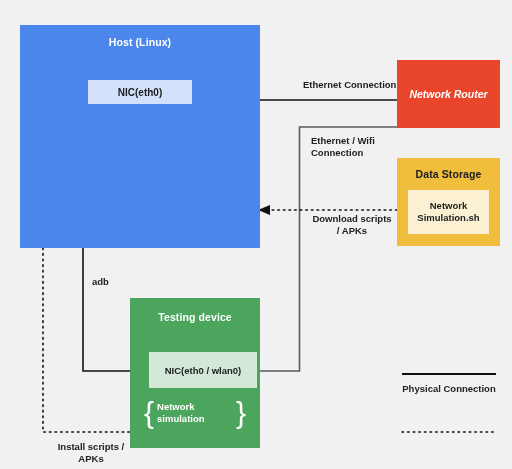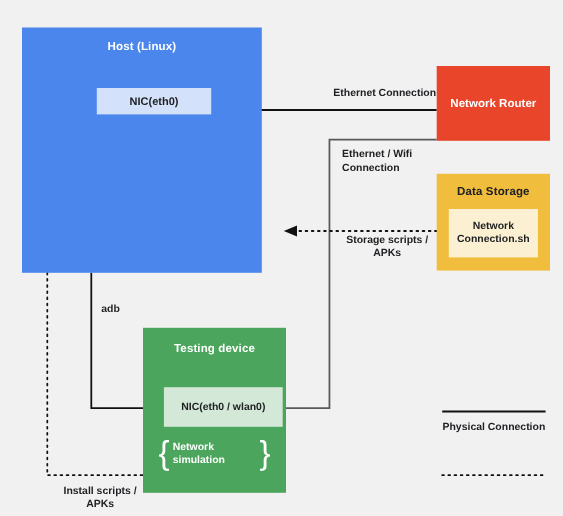--- a/index.html
+++ b/index.html
@@ -24,21 +24,21 @@
     left: 0;
     right: 0;
     text-align: center;
     font-size: 10.5px;
     font-weight: bold;
     letter-spacing: 0.1px;
   }
   .host-box {
     left: 20px;
     top: 25px;
-    width: 218px;
+    width: 240px;
     height: 223px;
     background: #4a86ec;
   }
   .host-box .box-title {
     top: 11px;
     color: #ffffff;
   }
   .nic-host {
     left: 88px;
     top: 80px;
@@ -59,20 +59,21 @@
     height: 68px;
     background: #e8452a;
     display: flex;
     align-items: center;
     justify-content: center;
   }
   .router-box .label {
     color: #ffffff;
     font-size: 10.5px;
     font-weight: bold;
+    font-style: italic;
   }
   .storage-box {
     left: 397px;
     top: 158px;
     width: 103px;
     height: 88px;
     background: #f1bd3d;
   }
   .storage-box .box-title {
     top: 10px;
@@ -191,38 +192,38 @@
     <div class="box-title">Host (Linux)</div>
   </div>
   <div class="box nic-host">NIC(eth0)</div>
 
   <div class="box router-box">
     <span class="label">Network Router</span>
   </div>
 
   <div class="box storage-box">
     <div class="box-title">Data Storage</div>
-    <div class="storage-inner">Network Connection.sh</div>
+    <div class="storage-inner">Network Simulation.sh</div>
   </div>
 
   <div class="box device-box">
     <div class="box-title">Testing device</div>
     <div class="nic-device">NIC(eth0 / wlan0)</div>
     <div class="netsim">
       <span class="brace">{</span>
       <span class="nstext">Network simulation</span>
       <span class="brace">}</span>
     </div>
   </div>
 
   <div class="edge-label" style="left:283px; top:79px;margin-left:20px;">Ethernet Connection</div>
 
   <div class="edge-label" style="left:311px; top:135px; width:85px;">Ethernet / Wifi Connection</div>
 
-  <div class="edge-label" style="left:311px; top:213px; width:82px; text-align:center;">Storage scripts / APKs</div>
+  <div class="edge-label" style="left:311px; top:213px; width:82px; text-align:center;">Download scripts / APKs</div>
 
   <div class="edge-label" style="left:92px; top:276px;">adb</div>
 
   <div class="edge-label" style="left:52px; top:441px; width:78px; text-align:center;">Install scripts / APKs</div>
 
   <div class="legend-label" style="left:402px; top:383px; width:94px;">Physical Connection</div>
 
 
 </div>
 

